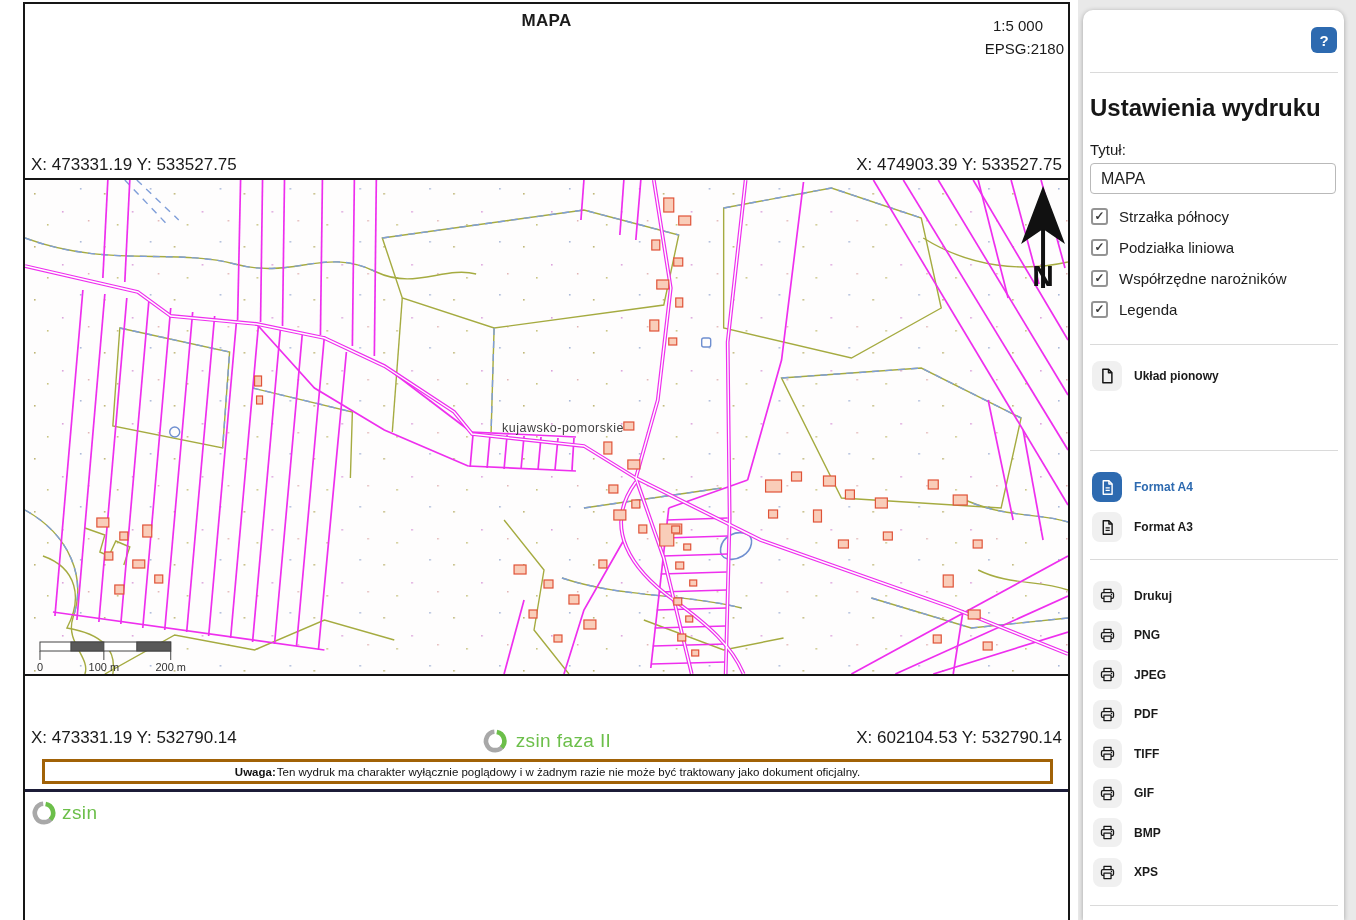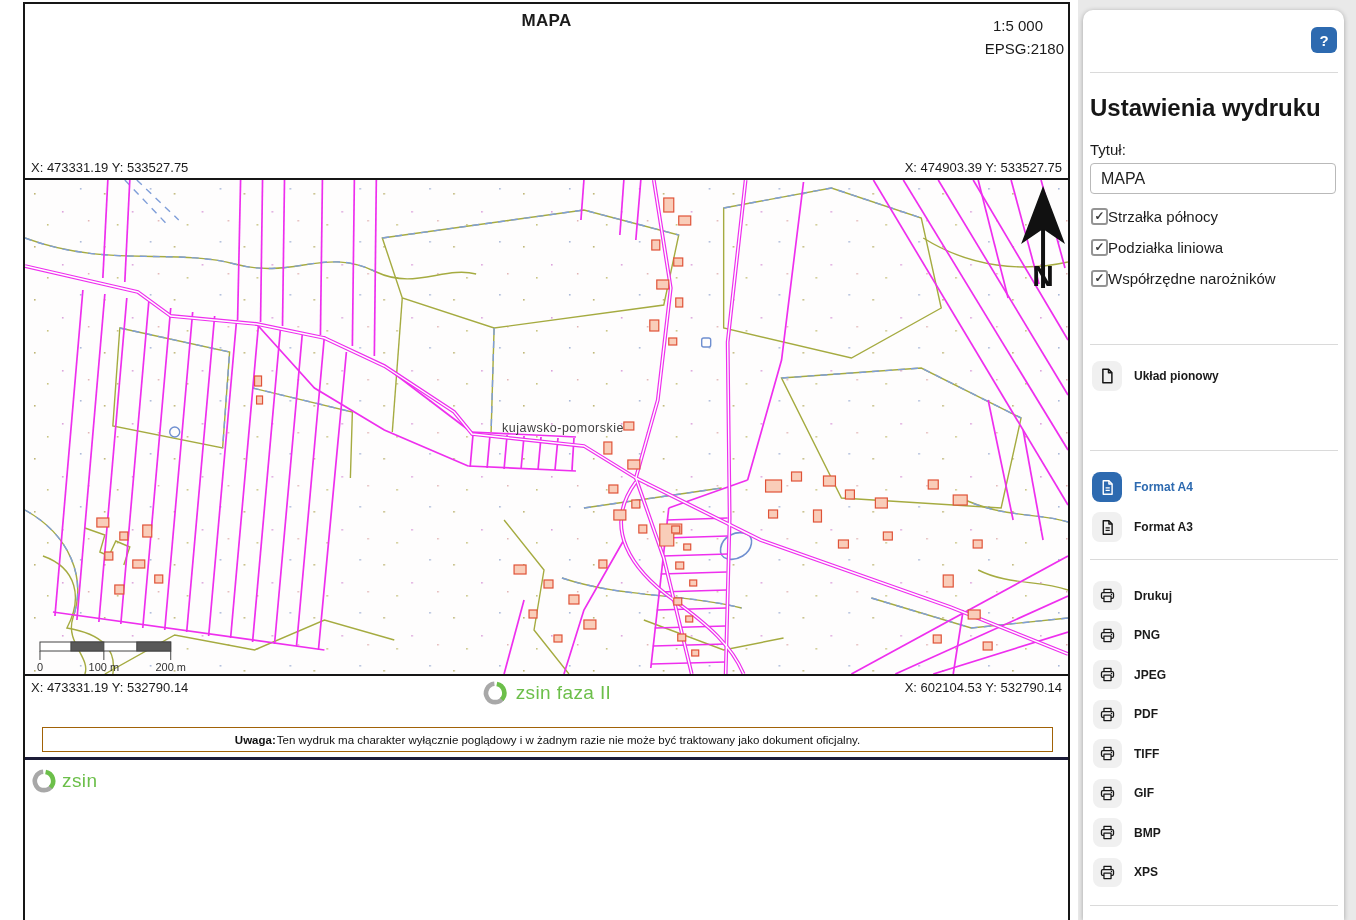--- a/index.html
+++ b/index.html
@@ -9,36 +9,36 @@
 
   
   .page { position:absolute; left:23px; top:2px; width:1047px; height:918px;
     border:2px solid #161616; border-bottom:none; background:#fff; }
   .page-header { position:relative; height:174px; }
   .page-title { position:absolute; top:7px; left:0; width:100%; text-align:center;
     font-size:17px; font-weight:bold; letter-spacing:.3px; }
   .scale-box { position:absolute; top:10px; right:4px; text-align:right;
     font-size:15px; line-height:23px; }
   .scale-line { padding-right:21px; }
-  .corner { position:absolute; font-size:13px; white-space:nowrap; }
+  .corner { position:absolute; font-size:17px; white-space:nowrap; }
   .corner.tl { bottom:3px; left:6px; }
   .corner.tr { bottom:3px; right:6px; }
   .corner.bl { top:4px; left:6px; }
   .corner.br { top:4px; right:6px; }
 
   .map-box { position:relative; height:498px; border-top:2px solid #161616;
     border-bottom:2px solid #161616; overflow:hidden; background:#fefdfd; }
   .map-box svg { display:block; width:100%; height:494px; }
 
-  .page-footer { position:relative; height:84px; border-bottom:3px solid #1c1c38; }
+  .page-footer { position:relative; height:68px; border-bottom:3px solid #1c1c38;margin-top:48px; }
   .watermark { position:absolute; top:4px; left:50%; transform:translateX(-50%);
     display:flex; align-items:center; gap:8px; }
   .zsin-text { color:#6cbf4a; font-size:19px; letter-spacing:.4px; font-weight:500; }
   .warning { position:absolute; left:17px; right:15px; bottom:5px; height:25px;
-    border:1px solid #a16207; display:flex; align-items:center; justify-content:center;
+    border:3px solid #a16207; display:flex; align-items:center; justify-content:center;
     font-size:11.5px; color:#111; }
   .warning b { margin-right:1px; }
   .page-extra { padding:8px 6px; }
   .brand { display:flex; align-items:center; gap:5px; }
 
   
   .panel-bg { position:absolute; left:1078px; top:0; width:278px; height:920px; background:#e9e9e9; }
   .card { position:absolute; left:1083px; top:10px; width:261px; height:910px;
     background:#fff; border-radius:10px 10px 0 0; box-shadow:0 1px 5px rgba(0,0,0,.3); }
   .help-btn { position:absolute; top:17px; right:7px; width:26px; height:26px;
@@ -46,21 +46,21 @@
     font-weight:bold; cursor:pointer; display:flex; align-items:center; justify-content:center;
     font-family:"Liberation Sans", sans-serif; }
   .hr { position:absolute; left:7px; right:6px; height:1px; background:#dadada; }
   .hd { position:absolute; left:7px; top:84px; font-size:24px; font-weight:bold; color:#161616; }
   .fld-label { position:absolute; left:7px; top:131px; font-size:15px; color:#1d1d1d; }
   .title-input { position:absolute; left:7px; top:153px; width:246px; height:31px;
     border:1px solid #b9b9b9; border-radius:4px; font-size:16px; padding:0 10px;
     color:#222; font-family:"Liberation Sans", sans-serif; }
   .checks { position:absolute; left:8px; top:194px; right:6px; display:flex;
     flex-direction:column; gap:7px; }
-  .check-row { display:flex; align-items:center; height:24px; cursor:pointer; }
+  .check-row { display:flex; align-items:center; gap:11px; height:24px; cursor:pointer; }
   .cbx { width:17px; height:17px; border:2px solid #949494; border-radius:3px;
     display:flex; align-items:center; justify-content:center; background:#fff; }
   .cbx.checked::after { content:"✓"; font-size:12px; font-weight:bold; color:#3a3a3a; line-height:1; }
   .check-label { font-size:15px; color:#1d1d1d; }
 
   .opt-row { position:absolute; display:flex; align-items:center; gap:12px;
     cursor:pointer; height:36px; left:9px; }
   .opt-icon { width:30px; height:30px; border-radius:8px; background:#f0f0f0;
     color:#161616; display:flex; align-items:center; justify-content:center; flex:0 0 auto; }
   .opt-label { font-size:12px; font-weight:bold; color:#1a1a1a; }
@@ -355,20 +355,24 @@
         <span class="check-label">Strzałka północy</span>
       </div>
       <div class="check-row">
         <span class="cbx checked"></span>
         <span class="check-label">Podziałka liniowa</span>
       </div>
       <div class="check-row">
         <span class="cbx checked"></span>
         <span class="check-label">Współrzędne narożników</span>
       </div>
+      <div class="check-row">
+        <span class="cbx checked"></span>
+        <span class="check-label">Legenda</span>
+      </div>
     </div>
 
     <div class="hr" style="top:334px"></div>
 
     <div class="opt-row" style="top:348px">
       <span class="opt-icon">
         <svg width="18" height="18" viewBox="0 0 24 24" fill="none" stroke="currentColor" stroke-width="2" stroke-linejoin="round">
           <path d="M6.5,3 H14 L18.5,7.5 V21 H6.5 Z"></path>
             <path d="M14,3 V7.5 H18.5"></path>
         </svg>

